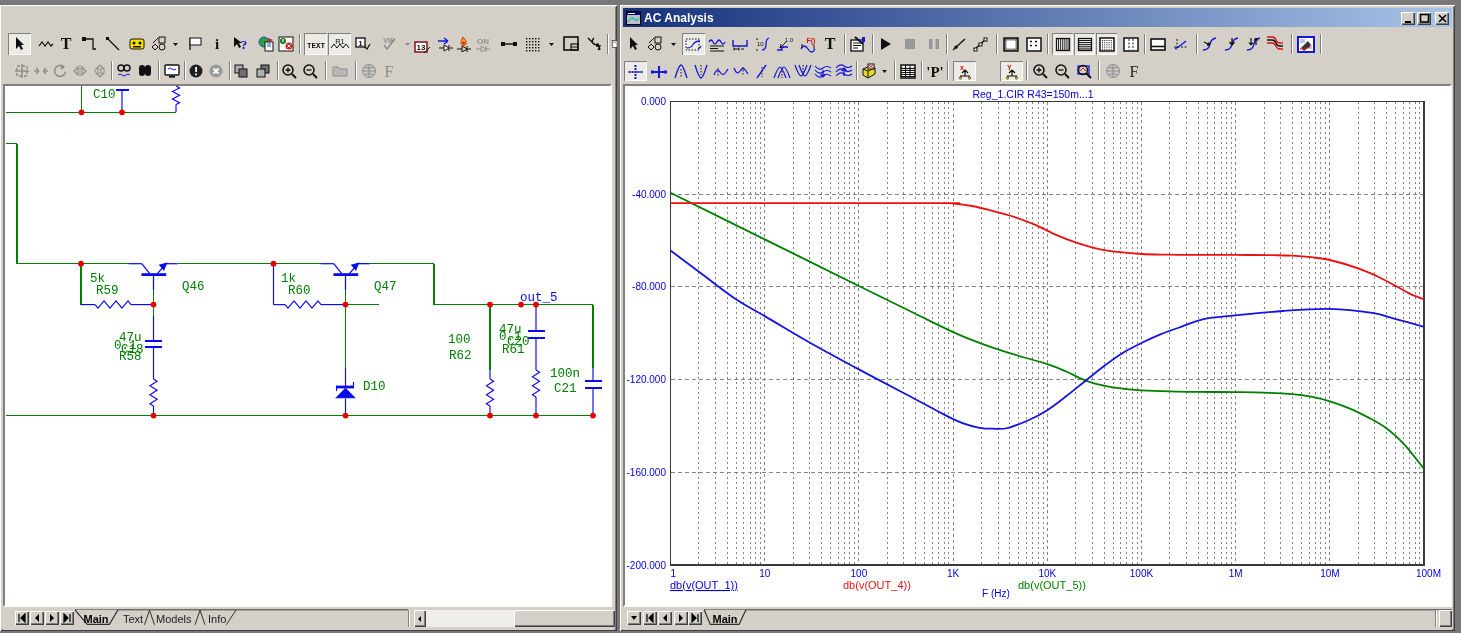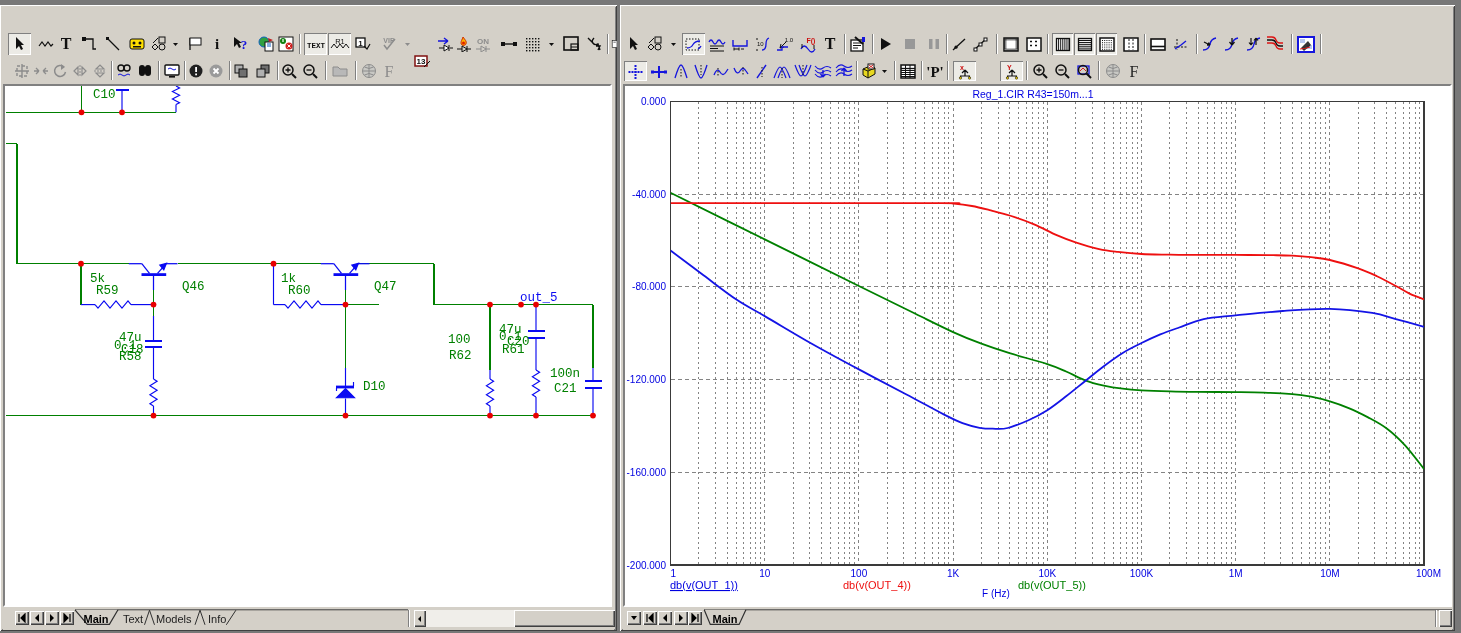--- a/index.html
+++ b/index.html
@@ -134,21 +134,21 @@
         <svg width="18" height="16" viewBox="0 0 18 16">
           <text x="8" y="7" text-anchor="middle" fill="#8c8c8c" style="font-family:'Liberation Sans',sans-serif;font-size:7px;font-weight:bold">VIP</text>
           <path d="M3,9 L6,13 L14,3" stroke="#8c8c8c" fill="none" stroke-width="1.5"></path>
         </svg>
       </div>
       <div class="tb" style="left:399px;top:0;width:11px;height:22px">
         <svg width="9" height="16" viewBox="0 0 9 16">
           <path d="M2,7 L7,7 L4.5,10 Z" fill="#8c8c8c"></path>
         </svg>
       </div>
-      <div class="tb" style="left:408px;top:18px;width:23px;height:22px">
+      <div class="tb" style="left:408px;top:4px;width:23px;height:22px">
         <svg width="18" height="16" viewBox="0 0 18 16">
           <rect x="1" y="2" width="12" height="10" fill="#fff" stroke="#801010" stroke-width="1.5"></rect>
           <text x="7" y="10" text-anchor="middle" fill="#101010" style="font-family:'Liberation Sans',sans-serif;font-size:8px;font-weight:bold">13</text>
           <line x1="10" y1="13" x2="16" y2="7" stroke="#101010"></line>
         </svg>
       </div>
       <div class="tb" style="left:430px;top:0px;width:23px;height:22px">
         <svg width="18" height="16" viewBox="0 0 18 16">
           <path d="M2,5 L12,5 M12,5 L8,2 M12,5 L8,8" stroke="#1515dd" fill="none" stroke-width="1.4"></path>
           <path d="M3,12 L8,12 M14,12 L17,12 M8,9 L8,15 L13,12 Z M13,9 L13,15" stroke="#101010" fill="#fff"></path>
@@ -492,20 +492,41 @@
       <div class="nav" style="left:411px;top:3px;width:12px;height:17px">
         <svg width="10" height="10" viewBox="0 0 10 10">
           <path d="M6,2 L3,5 L6,8 Z" fill="#000"></path>
         </svg>
       </div>
       <div style="position:absolute;left:423px;top:3px;width:88px;height:17px;background:#f0eeea"></div>
       <div class="nav" style="left:511px;top:3px;width:101px;height:17px"></div>
     </div>
   </div>
 <div class="win" style="left:620px;top:5px;width:835px;height:626px">
+    <div class="title" style="background:linear-gradient(90deg,#16307c,#a8c4e8)"><span class="ic">
+        <svg width="15" height="14" viewBox="0 0 15 14">
+          <rect x="0" y="0" width="15" height="14" fill="#000"></rect>
+          <rect x="1" y="1" width="13" height="3" fill="#000080"></rect>
+          <rect x="2" y="2" width="7" height="1" fill="#fff"></rect>
+          <rect x="1" y="4" width="13" height="9" fill="#c0c0c0"></rect>
+          <path d="M2,11 Q5,5 8,8 T13,7" stroke="#00c8c8" fill="none" stroke-width="1.3"></path>
+        </svg>
+      </span>AC Analysis<div class="cap" style="left:778px">
+        <svg width="11" height="11" viewBox="0 0 11 11">
+          <rect x="2" y="8" width="6" height="2" fill="#000"></rect>
+        </svg>
+      </div><div class="cap" style="left:794px">
+        <svg width="11" height="11" viewBox="0 0 11 11">
+          <rect x="1.5" y="1.5" width="8" height="7.5" fill="none" stroke="#000" stroke-width="1.6"></rect>
+        </svg>
+      </div><div class="cap" style="left:812px">
+        <svg width="11" height="11" viewBox="0 0 11 11">
+          <path d="M2,2 L9,9 M9,2 L2,9" stroke="#000" stroke-width="1.6"></path>
+        </svg>
+      </div></div>
     <div class="tbrow" style="top:28px;height:27px">
       <div class="tb" style="left:2px;top:0px;width:17px;height:22px">
         <svg width="16" height="16" viewBox="0 0 16 16">
           <path d="M4,1 L4,13 L7,10 L9,14 L11,13 L9,9 L12,9 Z" fill="#101010"></path>
         </svg>
       </div>
       <div class="tb" style="left:22px;top:0px;width:19px;height:22px">
         <svg width="16" height="16" viewBox="0 0 16 16">
           <rect x="8" y="1" width="6" height="6" fill="none" stroke="#101010"></rect>
           <path d="M1,11 L4,8 L7,11 L4,14 Z" fill="none" stroke="#101010"></path>

